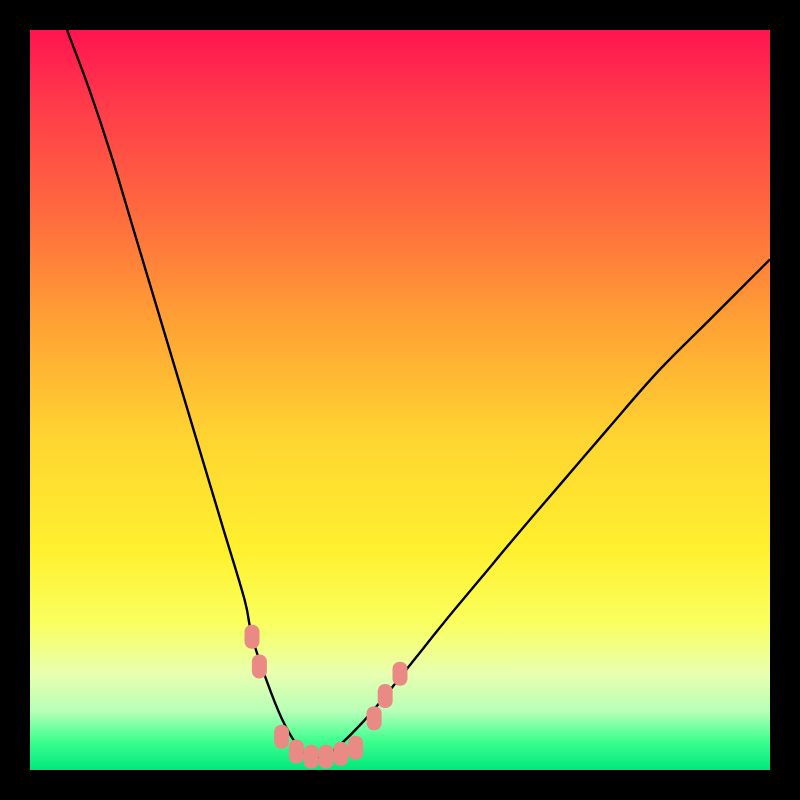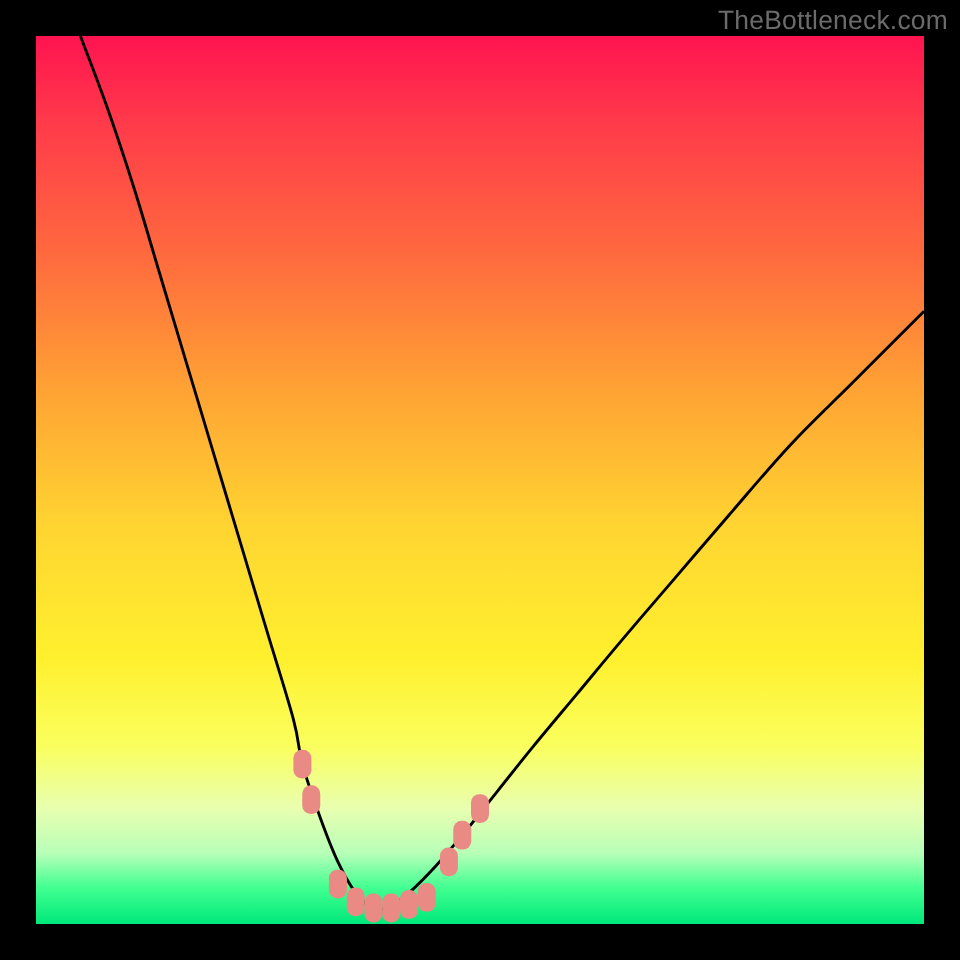--- a/index.html
+++ b/index.html
@@ -74,14 +74,13 @@
           <rect x="288.5" y="714.68" width="15" height="24" rx="7" ry="7" fill="#e98b84"></rect>
           <rect x="303.3" y="711.72" width="15" height="24" rx="7" ry="7" fill="#e98b84"></rect>
           <rect x="318.1" y="705.8" width="15" height="24" rx="7" ry="7" fill="#e98b84"></rect>
           <rect x="336.6" y="676.2" width="15" height="24" rx="7" ry="7" fill="#e98b84"></rect>
           <rect x="347.7" y="654" width="15" height="24" rx="7" ry="7" fill="#e98b84"></rect>
           <rect x="362.5" y="631.8" width="15" height="24" rx="7" ry="7" fill="#e98b84"></rect>
         </g>
     </svg>
   </div>
 
-  <div class="watermark">TheBottleneck.com</div>
 </div>
 
 </body></html>

